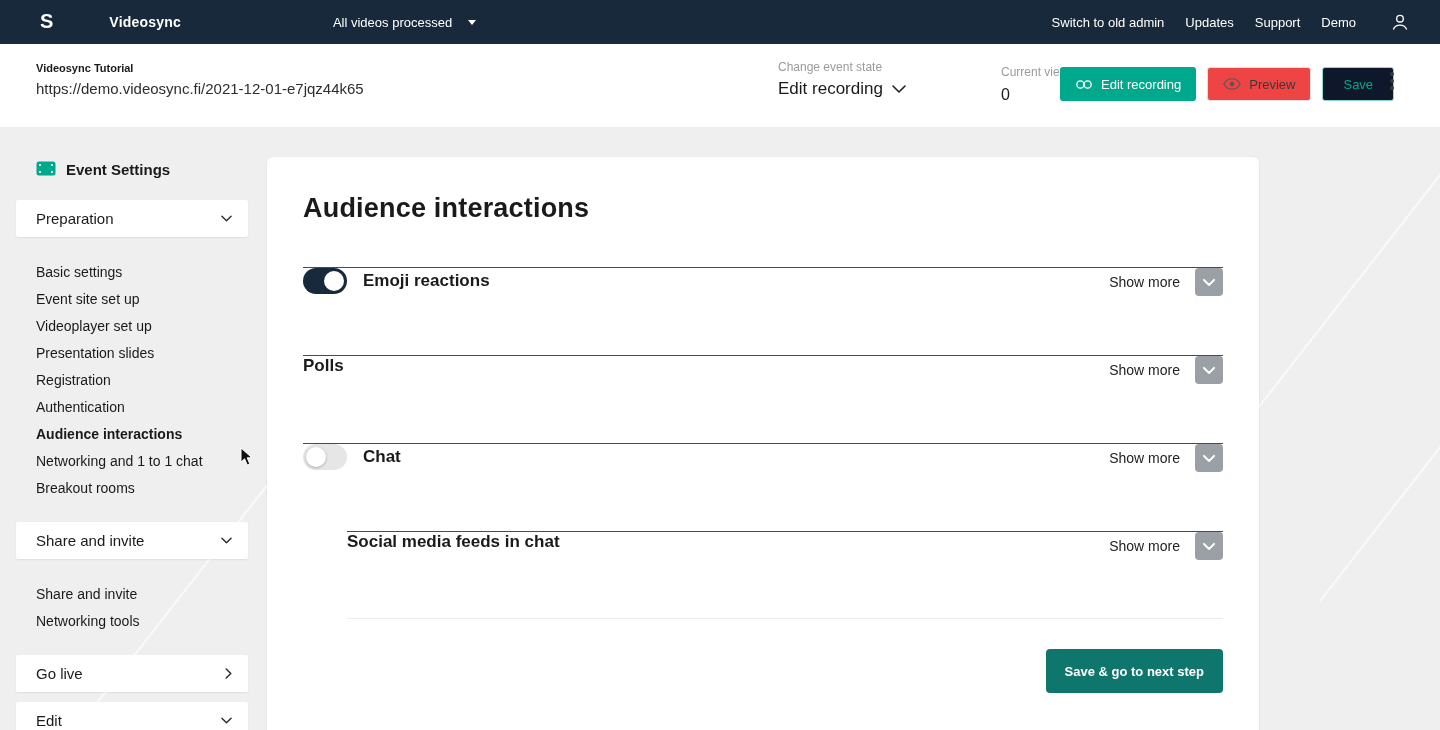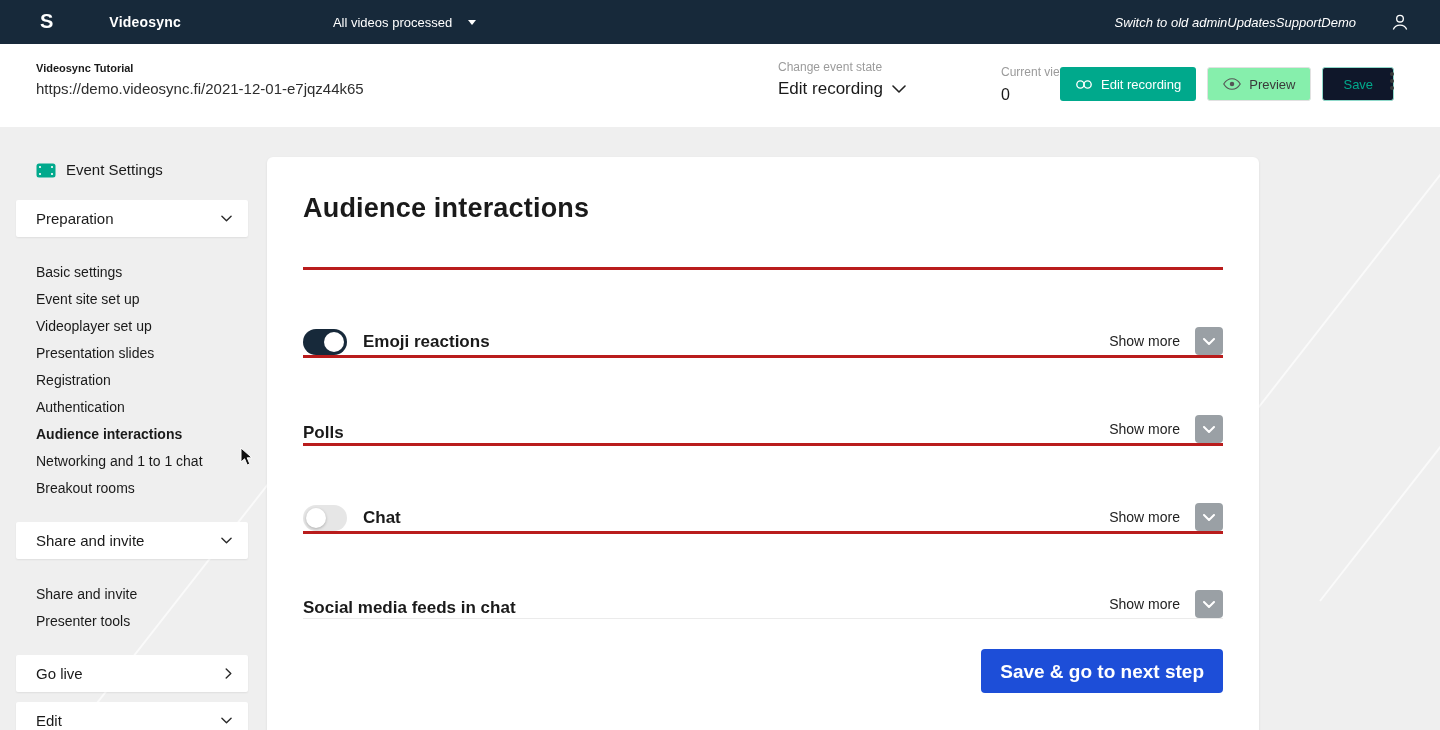--- a/index.html
+++ b/index.html
@@ -14,76 +14,76 @@
   .d3 { left:40px;  top:775px; width:420px; transform:rotate(-52deg); }
 
   
   .topbar { position:absolute; top:0; left:0; width:1440px; height:44px; background:#17293a;
             display:flex; align-items:center; color:#fff; z-index:5; }
   .brand { display:flex; align-items:center; gap:8px; margin-left:40px; }
   .brand-s { font-size:20px; font-weight:bold; line-height:1; transform:translateY(-1px); }
   .brand-name { font-size:14px; font-weight:bold; letter-spacing:.2px;margin-left:48px; }
   .processed { margin-left:152px; font-size:13px; display:flex; align-items:center; gap:16px; cursor:pointer; }
   .topbar-right { margin-left:auto; display:flex; align-items:center; font-size:13px; margin-right:30px; }
-  .topbar-link { cursor:pointer;font-style:italic; }
+  .topbar-link { margin-left:21px; cursor:pointer; }
   .user-icon { margin-left:34px; display:flex; align-items:center; cursor:pointer; }
 
   
   .header { position:absolute; top:44px; left:0; width:1440px; height:83px; background:#fff; z-index:4; }
   .event-id { position:absolute; left:36px; top:18px; }
   .event-title { font-size:11px; font-weight:bold; }
   .event-url { font-size:15px; color:#2e2e2e; margin-top:6px; }
   .mini-label { font-size:12px; color:#9b9b9b; }
   .state-block { position:absolute; left:778px; top:16px; }
   .state-value { margin-top:5px; font-size:17px; display:flex; align-items:center; gap:9px; cursor:pointer; }
   .viewers-block { position:absolute; left:1001px; top:21px; }
   .viewers-count { margin-top:7px; font-size:16px; }
   .header-actions { position:absolute; left:1060px; top:23px; display:flex; gap:11px; }
   .btn { height:34px; border-radius:3px; font-size:13px; display:inline-flex; align-items:center;
          justify-content:center; gap:8px; border:none; cursor:pointer; font-family:inherit; }
   .btn-teal { background:#00a98c; color:#fff; padding:0 15px; }
-  .btn-outline { background:#86efac; border:1px solid #e1e1e1; color:#3a3a3a; padding:0 15px; }
+  .btn-outline { background:#ef4444; border:1px solid #e1e1e1; color:#3a3a3a; padding:0 15px; }
   .btn-save { background:#0f172a; border:1px solid #8fd9ca; color:#00a98c; padding:0 20px; }
   .kebab { position:absolute; left:1390px; top:28px; display:flex; flex-direction:column; gap:3px; cursor:pointer; }
   .kebab i { width:4px; height:4px; border-radius:50%; background:#3a3a3a; display:block; }
 
   
   .sidebar { position:absolute; left:16px; top:161px; width:232px; z-index:1; }
-  .sb-heading { display:flex; align-items:flex-end; gap:10px; padding-left:20px; font-size:15px; font-weight:normal; }
+  .sb-heading { display:flex; align-items:flex-start; gap:10px; padding-left:20px; font-size:15px; font-weight:bold; }
   .section-box { margin-top:22px; height:37px; background:#fff; border-radius:2px;
                  box-shadow:0 1px 2px rgba(0,0,0,.07); display:flex; align-items:center;
                  justify-content:space-between; padding:0 16px 0 20px; font-size:15px; cursor:pointer; }
   .section-box.tight { margin-top:20px; }
   .section-box.edit { margin-top:10px; }
   .nav-list { list-style:none; margin:22px 0 0 0; padding:0 0 0 20px; }
   .nav-list li { font-size:14px; line-height:27px; cursor:pointer; }
   .nav-list li.active { font-weight:bold; }
   .nav-list.small { margin-top:22px; }
 
   
   .card { position:absolute; left:267px; top:157px; width:992px; height:760px; background:#fff;
           border-radius:6px; box-shadow:0 1px 3px rgba(0,0,0,.08); padding:0 36px; z-index:1; }
   .card-title { margin-top:36px; font-size:27px; font-weight:bold; letter-spacing:.2px; height:74px; }
-  .row { height:88px; border-top:3px solid #b91c1c; display:flex; align-items:flex-end; justify-content:space-between; }
-  .row.last { border-bottom:1px solid #ebebeb; }
+  .row { height:88px; border-top:1px solid #b91c1c; display:flex; align-items:flex-start; justify-content:space-between; }
+  .row.last { border-bottom:1px solid #ebebeb;margin-left:44px; }
   .row-left { display:flex; align-items:center; gap:16px; }
   .row-label { font-size:17px; font-weight:bold; }
   .row-right { display:flex; align-items:center; gap:15px; }
   .show-more { font-size:14px; color:#222; cursor:pointer; }
   .chev-btn { width:28px; height:28px; border-radius:4px; background:#9aa0a5; border:none;
               display:flex; align-items:center; justify-content:center; cursor:pointer; }
   .toggle { width:44px; height:26px; border-radius:13px; position:relative; cursor:pointer; }
   .toggle.on { background:#17293a; }
   .toggle.on::after { content:""; position:absolute; right:3px; top:3px; width:20px; height:20px;
                       border-radius:50%; background:#fff; }
   .toggle.off { background:#e6e6e6; }
   .toggle.off::after { content:""; position:absolute; left:3px; top:3px; width:20px; height:20px;
                        border-radius:50%; background:#fff; box-shadow:0 1px 3px rgba(0,0,0,.25); }
   .save-next-wrap { display:flex; justify-content:flex-end; margin-top:30px; }
-  .btn-next { background:#1d4ed8; color:#fff; height:44px; padding:12px 19px; font-size:19px;
+  .btn-next { background:#0f766e; color:#fff; height:44px; padding:12px 19px; font-size:13px;
               font-weight:bold; border:none; border-radius:4px; cursor:pointer; font-family:inherit; }
 
   .cursor { position:absolute; left:240px; top:447px; z-index:10; }
 </style>
 </head>
 <body>
 
 <div class="viewport">
 
   <div class="deco d1"></div>
@@ -194,21 +194,21 @@
 
     <div class="section-box tight">
       <span>Share and invite</span>
       <svg width="11" height="7" viewBox="0 0 12 7">
           <path d="M1 1l5 5 5-5" fill="none" stroke="#2a2a2a" stroke-width="1.5" stroke-linecap="round" stroke-linejoin="round"></path>
         </svg>
     </div>
 
     <ul class="nav-list small">
       <li>Share and invite</li>
-      <li>Presenter tools</li>
+      <li>Networking tools</li>
     </ul>
 
     <div class="section-box tight">
       <span>Go live</span>
       <svg width="7" height="11" viewBox="0 0 7 12">
           <path d="M1 1l5 5-5 5" fill="none" stroke="#2a2a2a" stroke-width="1.5" stroke-linecap="round" stroke-linejoin="round"></path>
         </svg>
     </div>
 
     <div class="section-box edit">

